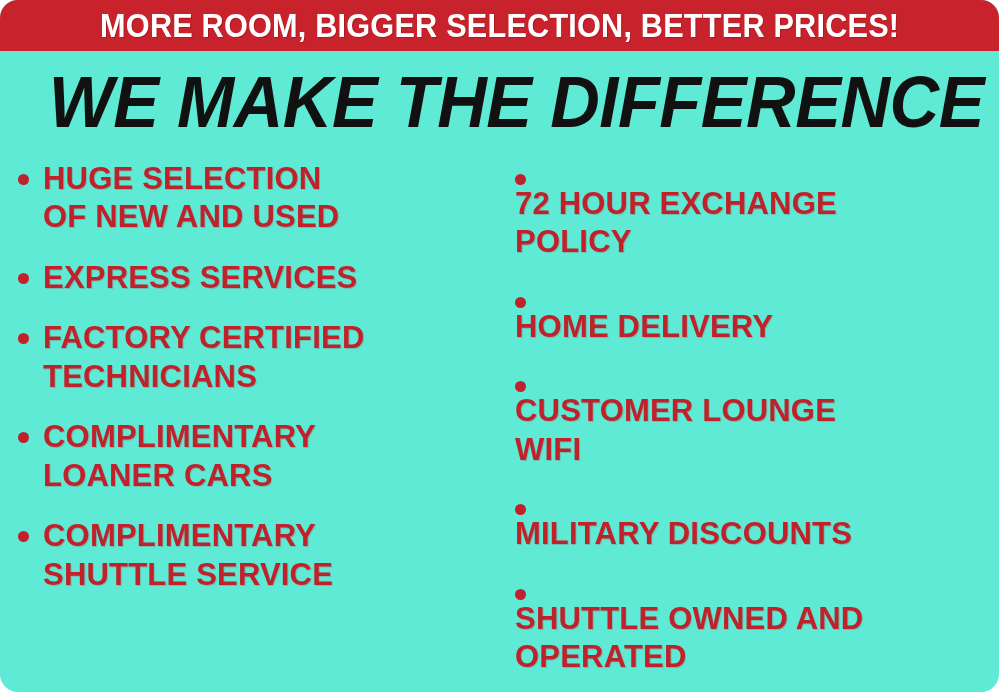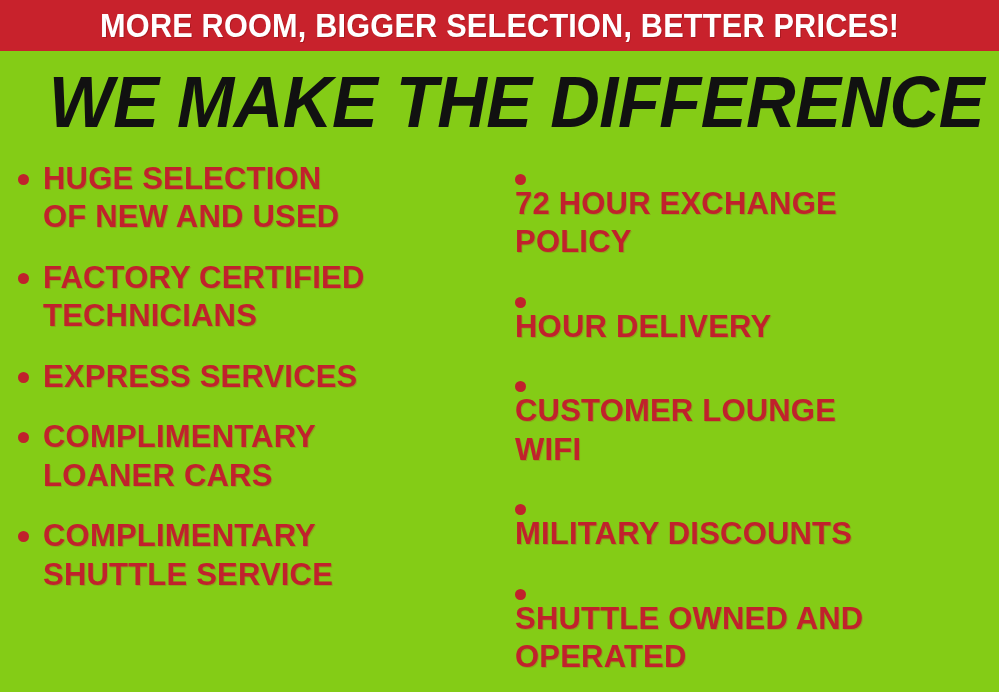--- a/index.html
+++ b/index.html
@@ -7,22 +7,23 @@
     padding: 0;
     background: #ffffff;
   }
   body {
     font-family: "Liberation Sans", sans-serif;
   }
   #ad {
     position: relative;
     width: 999px;
     height: 692px;
-    background: #84cc16;
+    background: #5eead4;
     overflow: hidden;
+    border-radius: 18px;
   }
 
   
   .banner {
     position: absolute;
     left: 0;
     top: 0;
     width: 999px;
     height: 51px;
     background: #C8222C;
@@ -140,48 +141,48 @@
   <div class="columns">
 
     <div class="col col-left">
       <div class="bullet-item">
         <span class="bullet-dot"></span>
         <span class="bullet-text">HUGE SELECTION
 OF NEW AND USED</span>
       </div>
       <div class="bullet-item">
         <span class="bullet-dot"></span>
+        <span class="bullet-text">EXPRESS SERVICES</span>
+      </div>
+      <div class="bullet-item">
+        <span class="bullet-dot"></span>
         <span class="bullet-text">FACTORY CERTIFIED
 TECHNICIANS</span>
       </div>
       <div class="bullet-item">
         <span class="bullet-dot"></span>
-        <span class="bullet-text">EXPRESS SERVICES</span>
-      </div>
-      <div class="bullet-item">
-        <span class="bullet-dot"></span>
         <span class="bullet-text">COMPLIMENTARY
 LOANER CARS</span>
       </div>
       <div class="bullet-item">
         <span class="bullet-dot"></span>
         <span class="bullet-text">COMPLIMENTARY
 SHUTTLE SERVICE</span>
       </div>
     </div>
 
     <div class="col col-right">
       <div class="bullet-item">
         <span class="bullet-dot"></span>
         <span class="bullet-text">72 HOUR EXCHANGE
 POLICY</span>
       </div>
       <div class="bullet-item">
         <span class="bullet-dot"></span>
-        <span class="bullet-text">HOUR DELIVERY</span>
+        <span class="bullet-text">HOME DELIVERY</span>
       </div>
       <div class="bullet-item">
         <span class="bullet-dot"></span>
         <span class="bullet-text">CUSTOMER LOUNGE
 WIFI</span>
       </div>
       <div class="bullet-item">
         <span class="bullet-dot"></span>
         <span class="bullet-text">MILITARY DISCOUNTS</span>
       </div>

